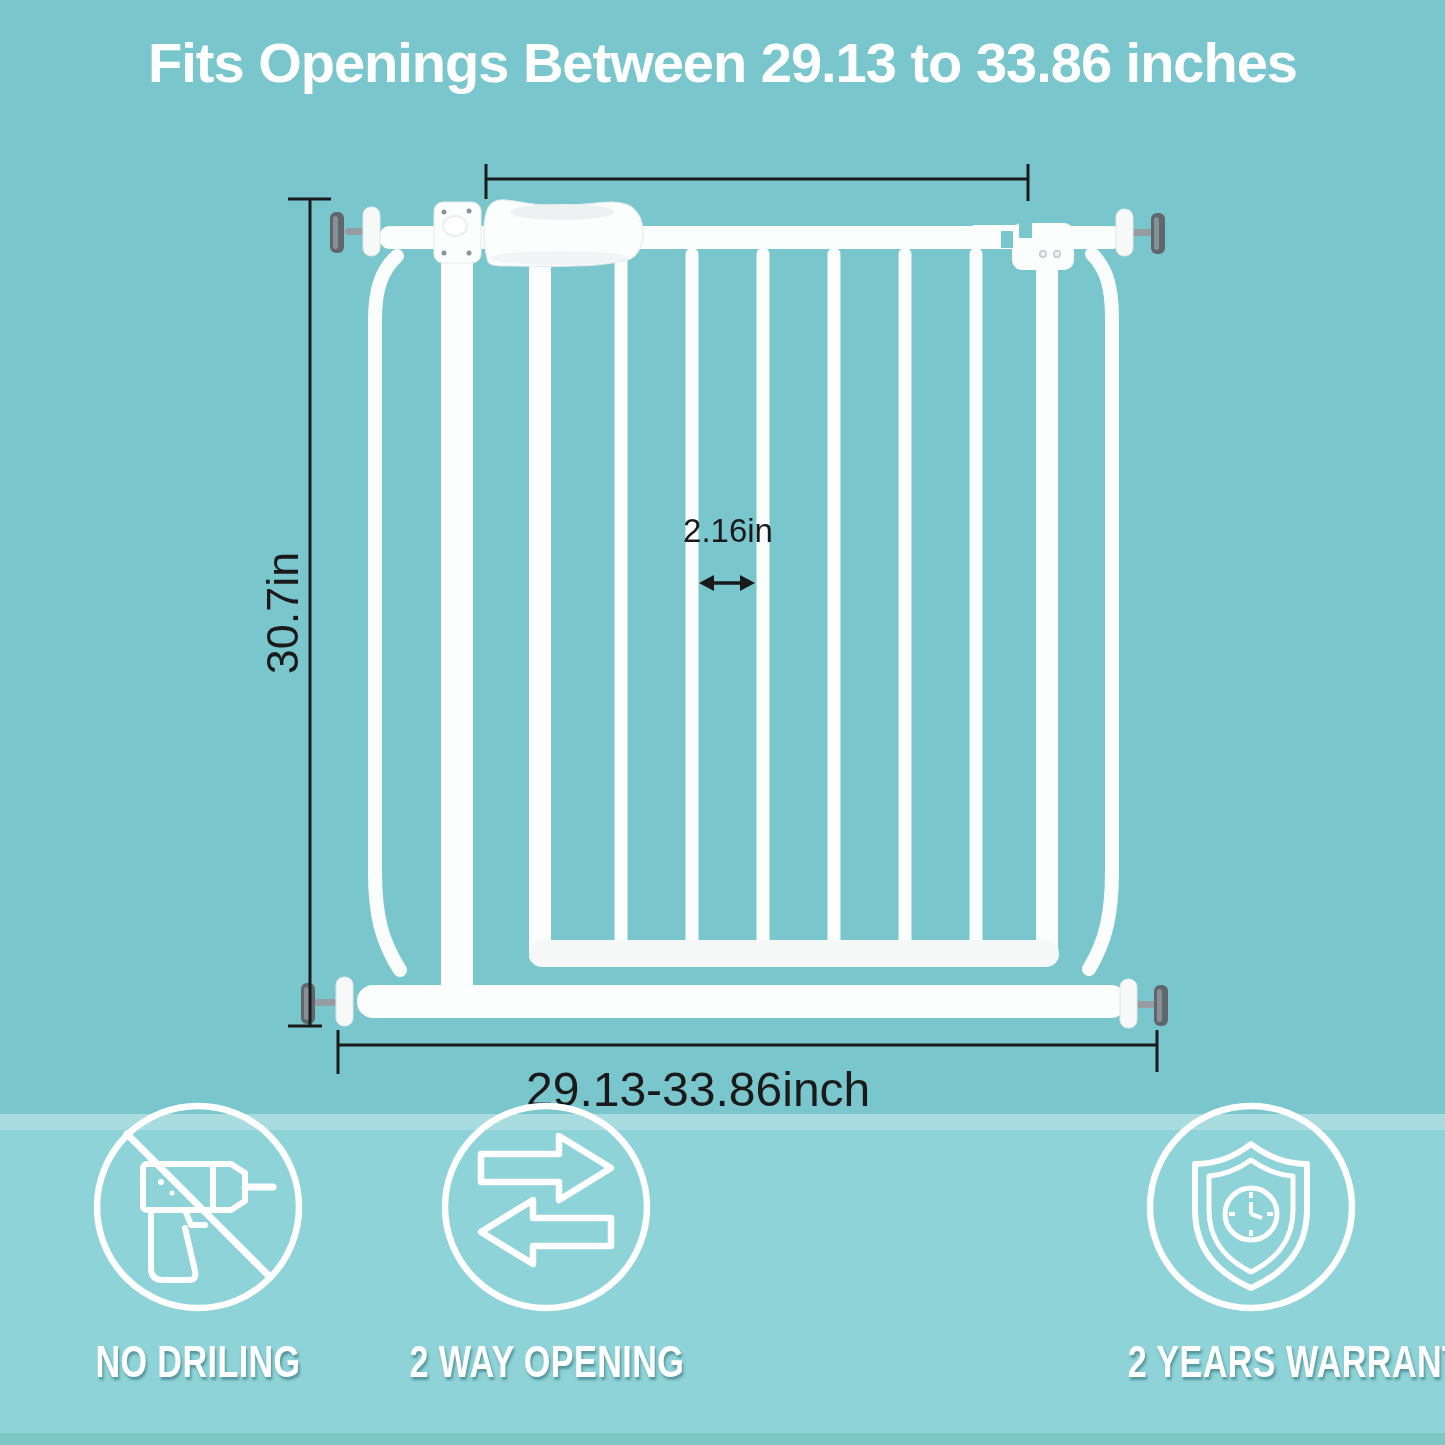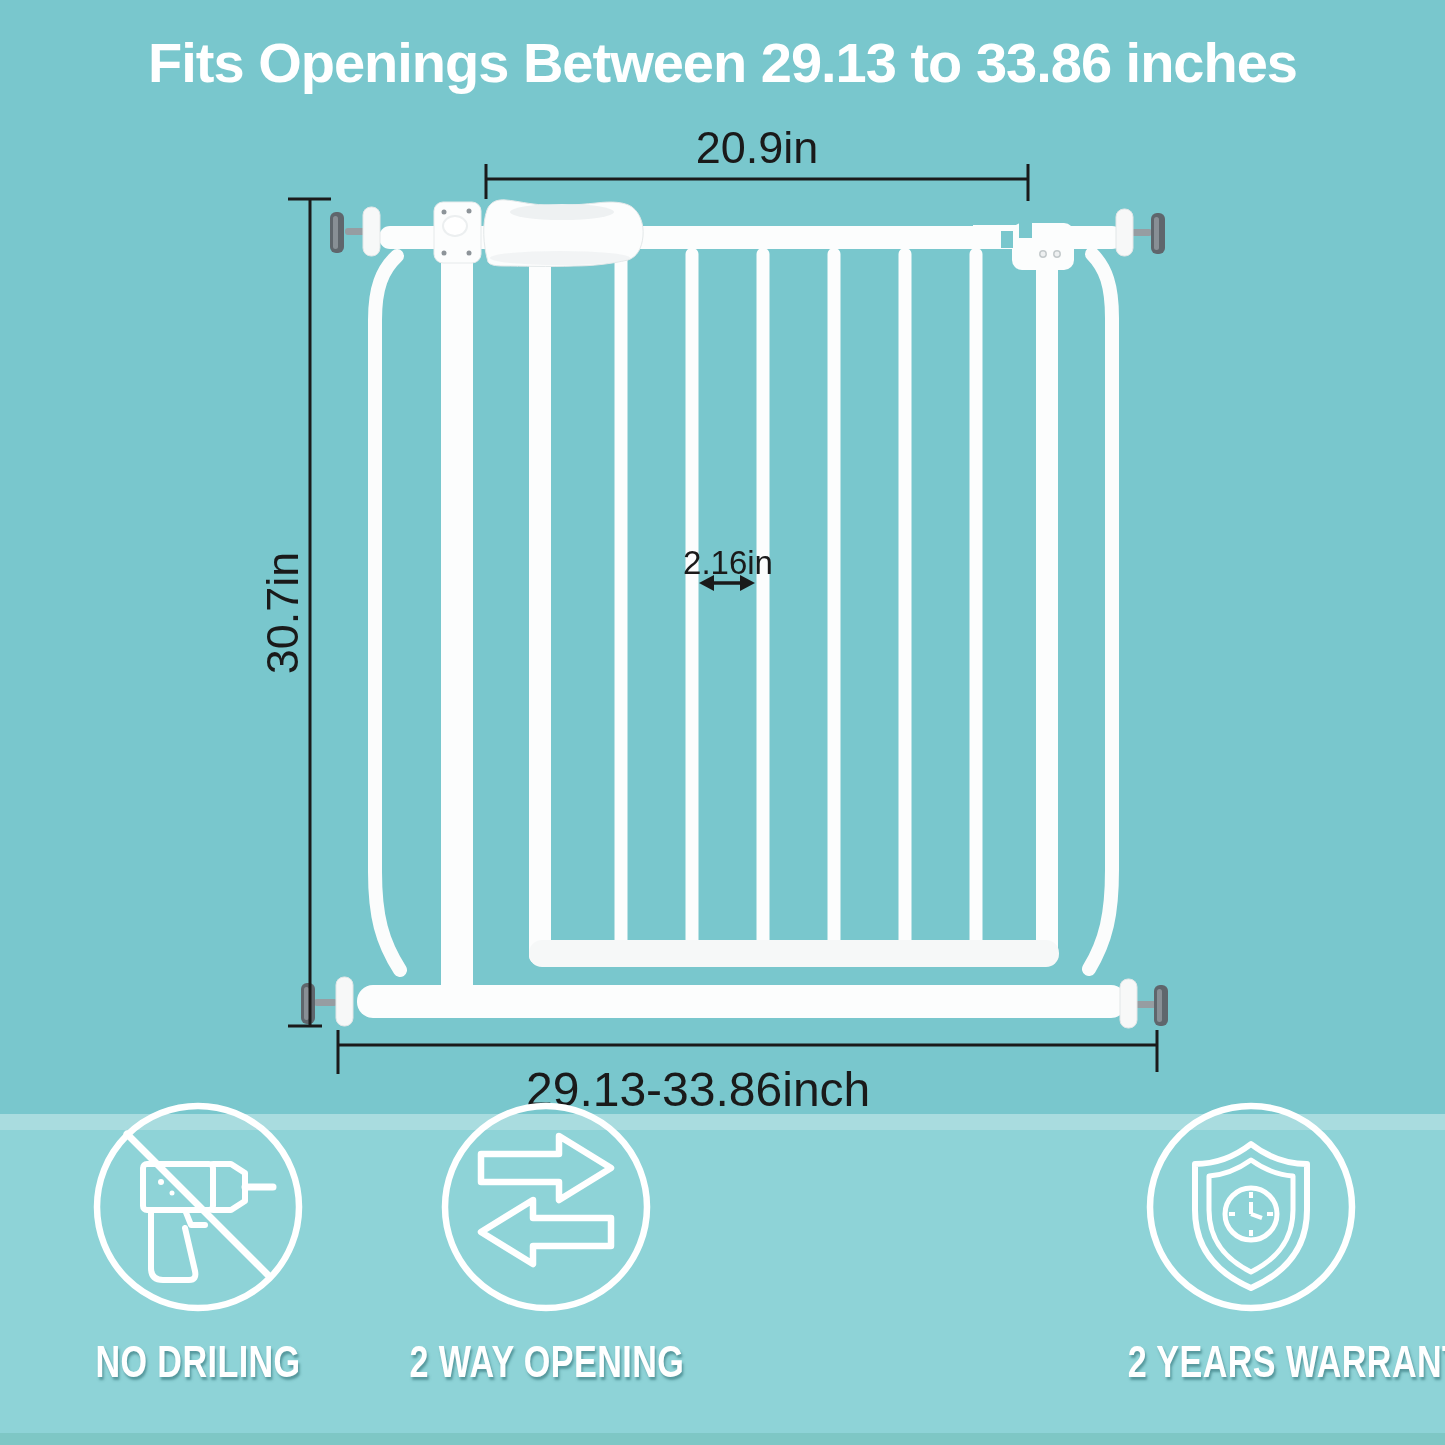--- a/index.html
+++ b/index.html
@@ -12,21 +12,21 @@
   .page{position:relative;width:1368px;height:1445px;background:var(--bg);text-decoration:underline;}
   .band-strip{position:absolute;left:0;top:1114px;width:1445px;height:16px;background:var(--strip);}
   .band{position:absolute;left:0;top:1130px;width:1445px;height:303px;background:var(--band);}
   .band-edge{position:absolute;left:0;top:1433px;width:1445px;height:12px;background:var(--edge);}
   .title{position:absolute;left:0;top:30px;width:1445px;text-align:center;
     color:var(--title);font-size:56px;font-weight:bold;letter-spacing:-1px;}
   .gate-layer{position:absolute;left:0;top:0;width:1445px;height:1445px;}
   .dim-label{position:absolute;color:var(--dim);font-weight:400;white-space:nowrap;}
   .dim-top{left:657px;top:122px;width:200px;text-align:center;font-size:45px;}
   .dim-left{left:283px;top:613px;font-size:45px;transform:translate(-50%,-50%) rotate(-90deg);}
-  .dim-gap{left:628px;top:512px;width:200px;text-align:center;font-size:33px;margin-top:32px;}
+  .dim-gap{left:628px;top:512px;width:200px;text-align:center;font-size:33px;}
   .dim-bottom{left:526px;top:1062px;width:410px;text-align:left;font-size:48px;}
   .feature{position:absolute;top:1092px;width:360px;text-align:center;}
   .feature .icon-wrap{display:block;width:230px;height:230px;margin:0 auto;}
   .feature .flabel{display:inline-block;margin-top:14px;color:#ffffff;font-size:45px;font-weight:bold;
     white-space:nowrap;transform:scaleX(0.76);transform-origin:50% 50%;
     text-shadow:2px 3px 3px rgba(38,102,108,0.55);letter-spacing:0.5px;}
   .f1{left:18px;} .f2{left:366px;} .f3{left:720px;} .f4{left:1071px;}
   svg .tube{fill:var(--white);}
   svg .shade{fill:#eef1f2;}
 </style>
@@ -137,21 +137,20 @@
       <line x1="338" y1="1030" x2="338" y2="1074"></line>
       <line x1="1157" y1="1030" x2="1157" y2="1072"></line>
     </g>
     <g>
       <line x1="704" y1="583" x2="750" y2="583" stroke="#1a1a1a" stroke-width="3.5"></line>
       <polygon points="699,583 714,575 714,591" fill="#1a1a1a"></polygon>
       <polygon points="755,583 740,575 740,591" fill="#1a1a1a"></polygon>
     </g>
   </svg>
 
-  <div class="dim-label dim-top">20.9in</div>
   <div class="dim-label dim-left">30.7in</div>
   <div class="dim-label dim-gap">2.16in</div>
   <div class="dim-label dim-bottom">29.13-33.86inch</div>
 
   <div class="feature f1">
     <svg class="icon-wrap" viewBox="0 0 230 230">
       <g fill="none" stroke="#ffffff" stroke-width="6" stroke-linecap="round" stroke-linejoin="round">
         <circle cx="115" cy="115" r="101" stroke-width="6.5"></circle>
         <rect x="60" y="72" width="70" height="46" rx="4"></rect>
         <path d="M130,72 h18 l14,9 v28 l-14,9 h-18"></path>

